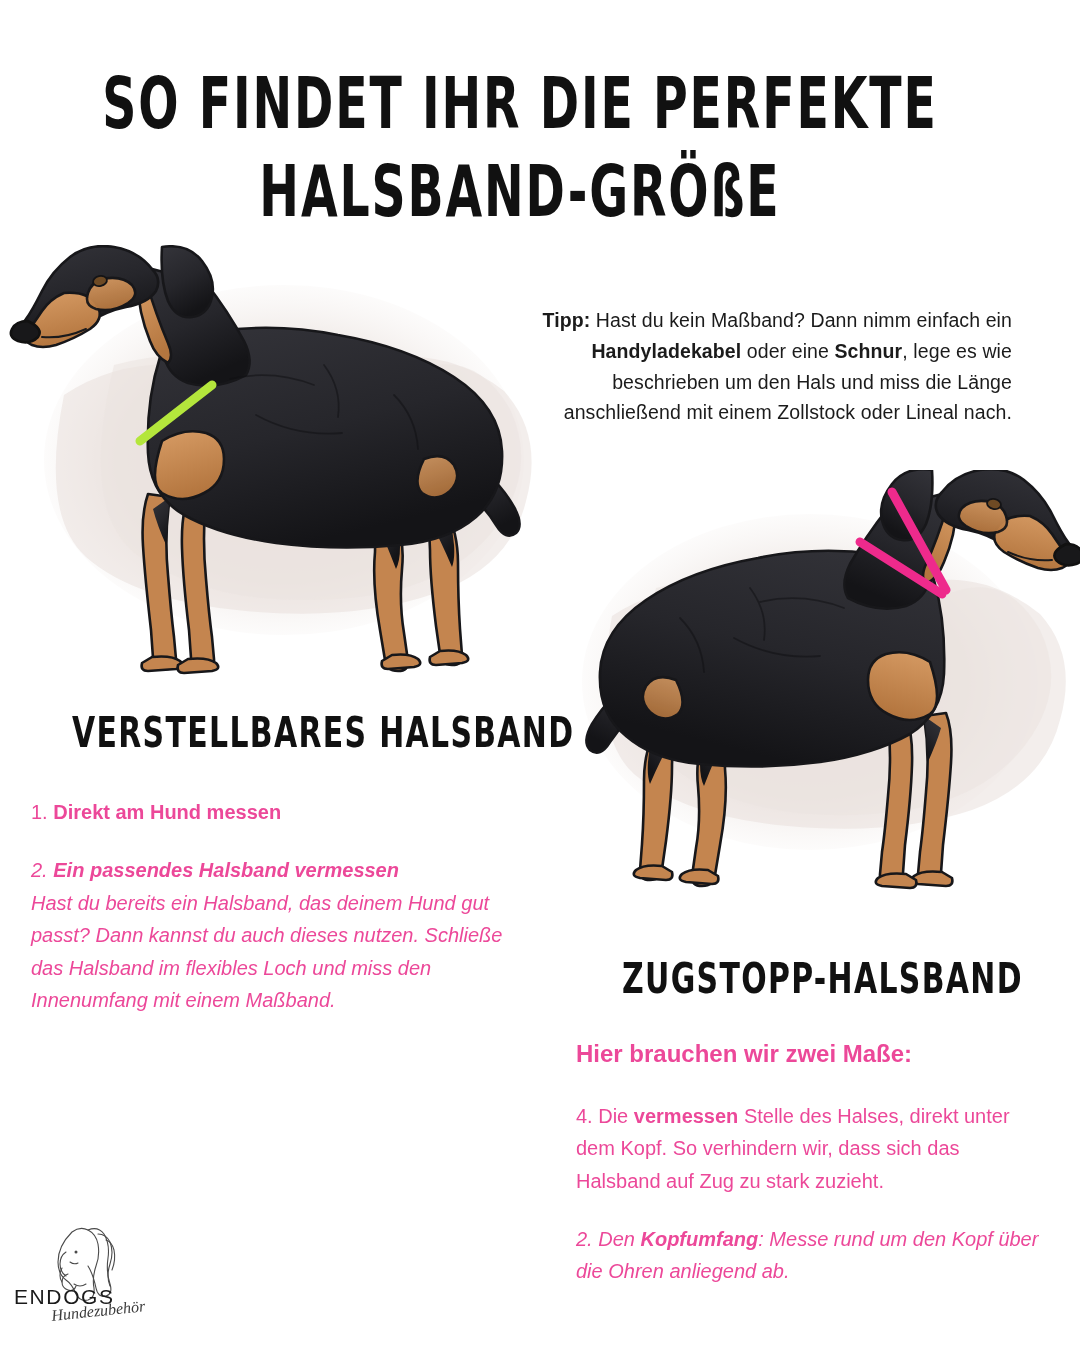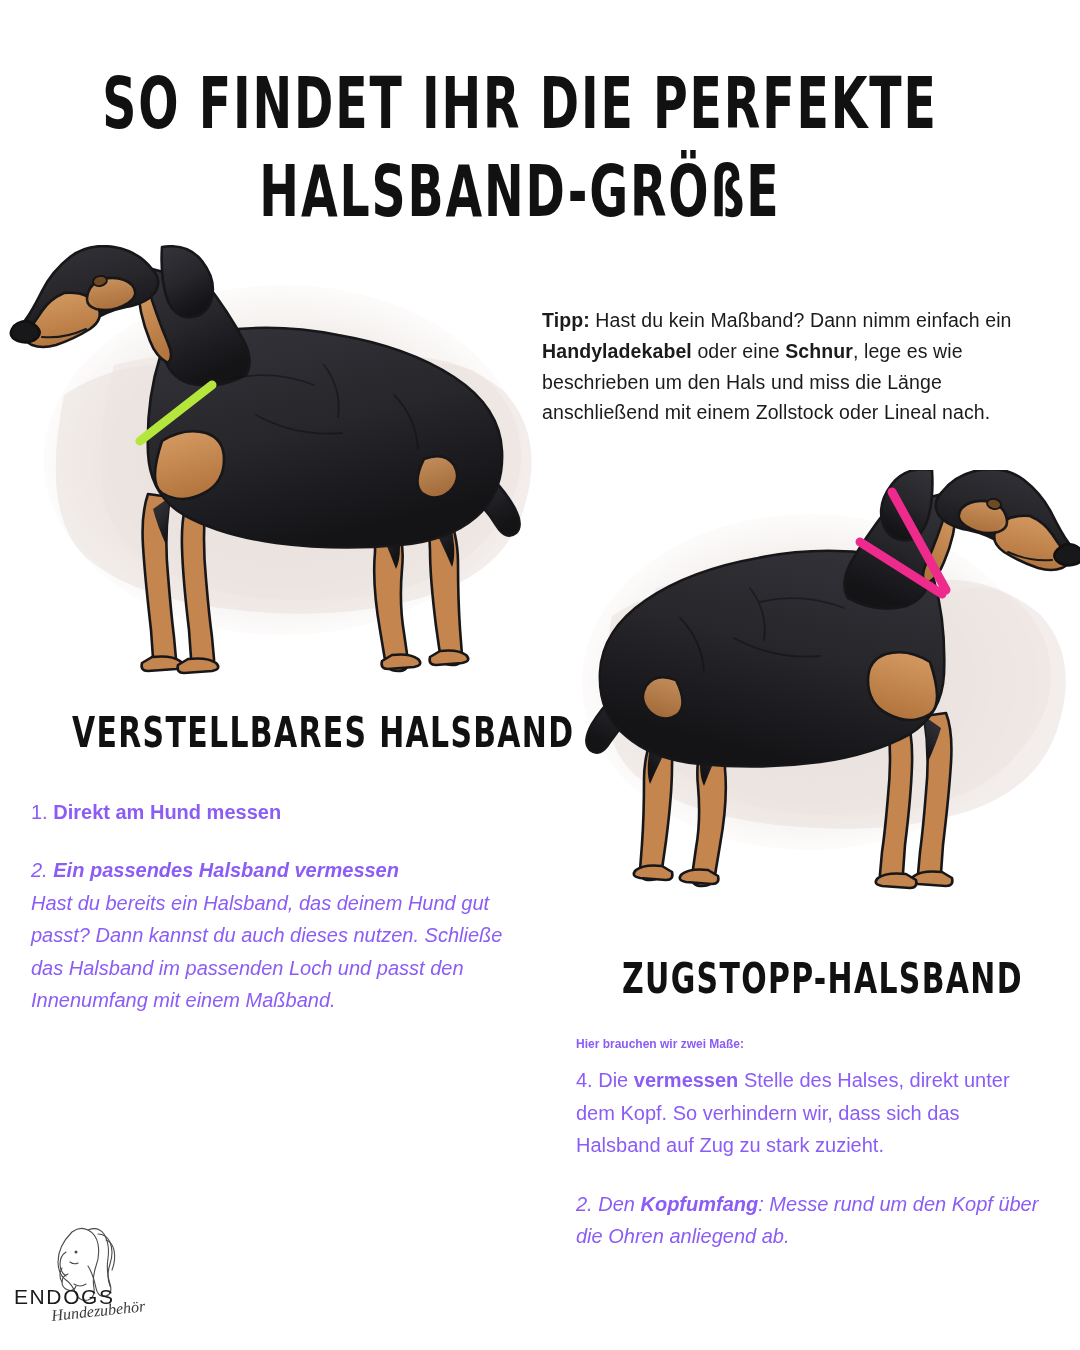--- a/index.html
+++ b/index.html
@@ -33,21 +33,21 @@
 
   
   .dog-wrap { position:absolute; }
   .dog-left  { left:-6px;  top:245px;  width:560px; height:430px; }
   .dog-right { left:560px; top:470px;  width:520px; height:420px; }
   .dog-wrap svg { display:block; width:100%; height:100%; }
 
   
   .tip {
     position:absolute; left:542px; top:305px; width:470px;
-    text-align:left;
+    text-align:right;
     font-size:19.5px;
     line-height:1.58;
     color:#1b1b1b;
     letter-spacing:.1px;
   }
   .tip b { font-weight:bold; }
 
   
   .sec-head {
     font-family:"DejaVu Sans Condensed","Liberation Sans Narrow","Liberation Sans", sans-serif;
@@ -56,27 +56,27 @@
     letter-spacing:1.4px;
     color:#111;
     transform:scaleY(1.22) scaleX(0.95);
     transform-origin:left center;
     white-space:nowrap;
   }
   .head-left  { position:absolute; left:72px;  top:712px; }
   .head-right { position:absolute; left:622px; top:958px; }
 
   
-  .body-col { position:absolute; font-size:20px; line-height:1.62; color:#8b5cf6; }
+  .body-col { position:absolute; font-size:20px; line-height:1.62; color:#ec4899; }
   .col-left  { left:31px;  top:796px;  width:500px; }
   .col-right { left:576px; top:1035px; width:470px; }
   .para { margin-bottom:26px; }
   .para:last-child { margin-bottom:0;font-style:italic; }
   .para b { font-weight:bold; }
-  .sub-lead { font-weight:bold; font-size:12px; margin-bottom:10px; }
+  .sub-lead { font-weight:bold; font-size:24px; margin-bottom:26px; }
 
   
   .logo { position:absolute; left:10px; top:1222px; width:170px; height:108px; }
   .logo svg { display:block; }
   .logo-word {
     font-family:"Liberation Sans", sans-serif;
     font-size:21px; letter-spacing:1.6px; fill:#1a1a1a; font-weight:400;
   }
   .logo-script {
     font-family:"Liberation Serif", serif;
@@ -290,21 +290,21 @@
   </div>
 
   <div class="sec-head head-left">VERSTELLBARES HALSBAND</div>
 
   <div class="body-col col-left">
     <div class="para">
       <span>1. </span><b>Direkt am Hund messen</b><br>
     </div>
     <div class="para">
       <span>2. </span><b>Ein passendes Halsband vermessen</b><br>
-      <span>Hast du bereits ein Halsband, das deinem Hund gut passt? Dann kannst du auch dieses nutzen. Schließe das Halsband im passenden Loch und passt den Innenumfang mit einem Maßband.</span>
+      <span>Hast du bereits ein Halsband, das deinem Hund gut passt? Dann kannst du auch dieses nutzen. Schließe das Halsband im flexibles Loch und miss den Innenumfang mit einem Maßband.</span>
     </div>
   </div>
 
   <div class="sec-head head-right">ZUGSTOPP-HALSBAND</div>
 
   <div class="body-col col-right">
     <div class="sub-lead">Hier brauchen wir zwei Maße:</div>
     <div class="para">
       <span>4. Die </span><b>vermessen</b><span> Stelle des Halses, direkt unter dem Kopf. So verhindern wir, dass sich das Halsband auf Zug zu stark zuzieht.</span>
     </div>

